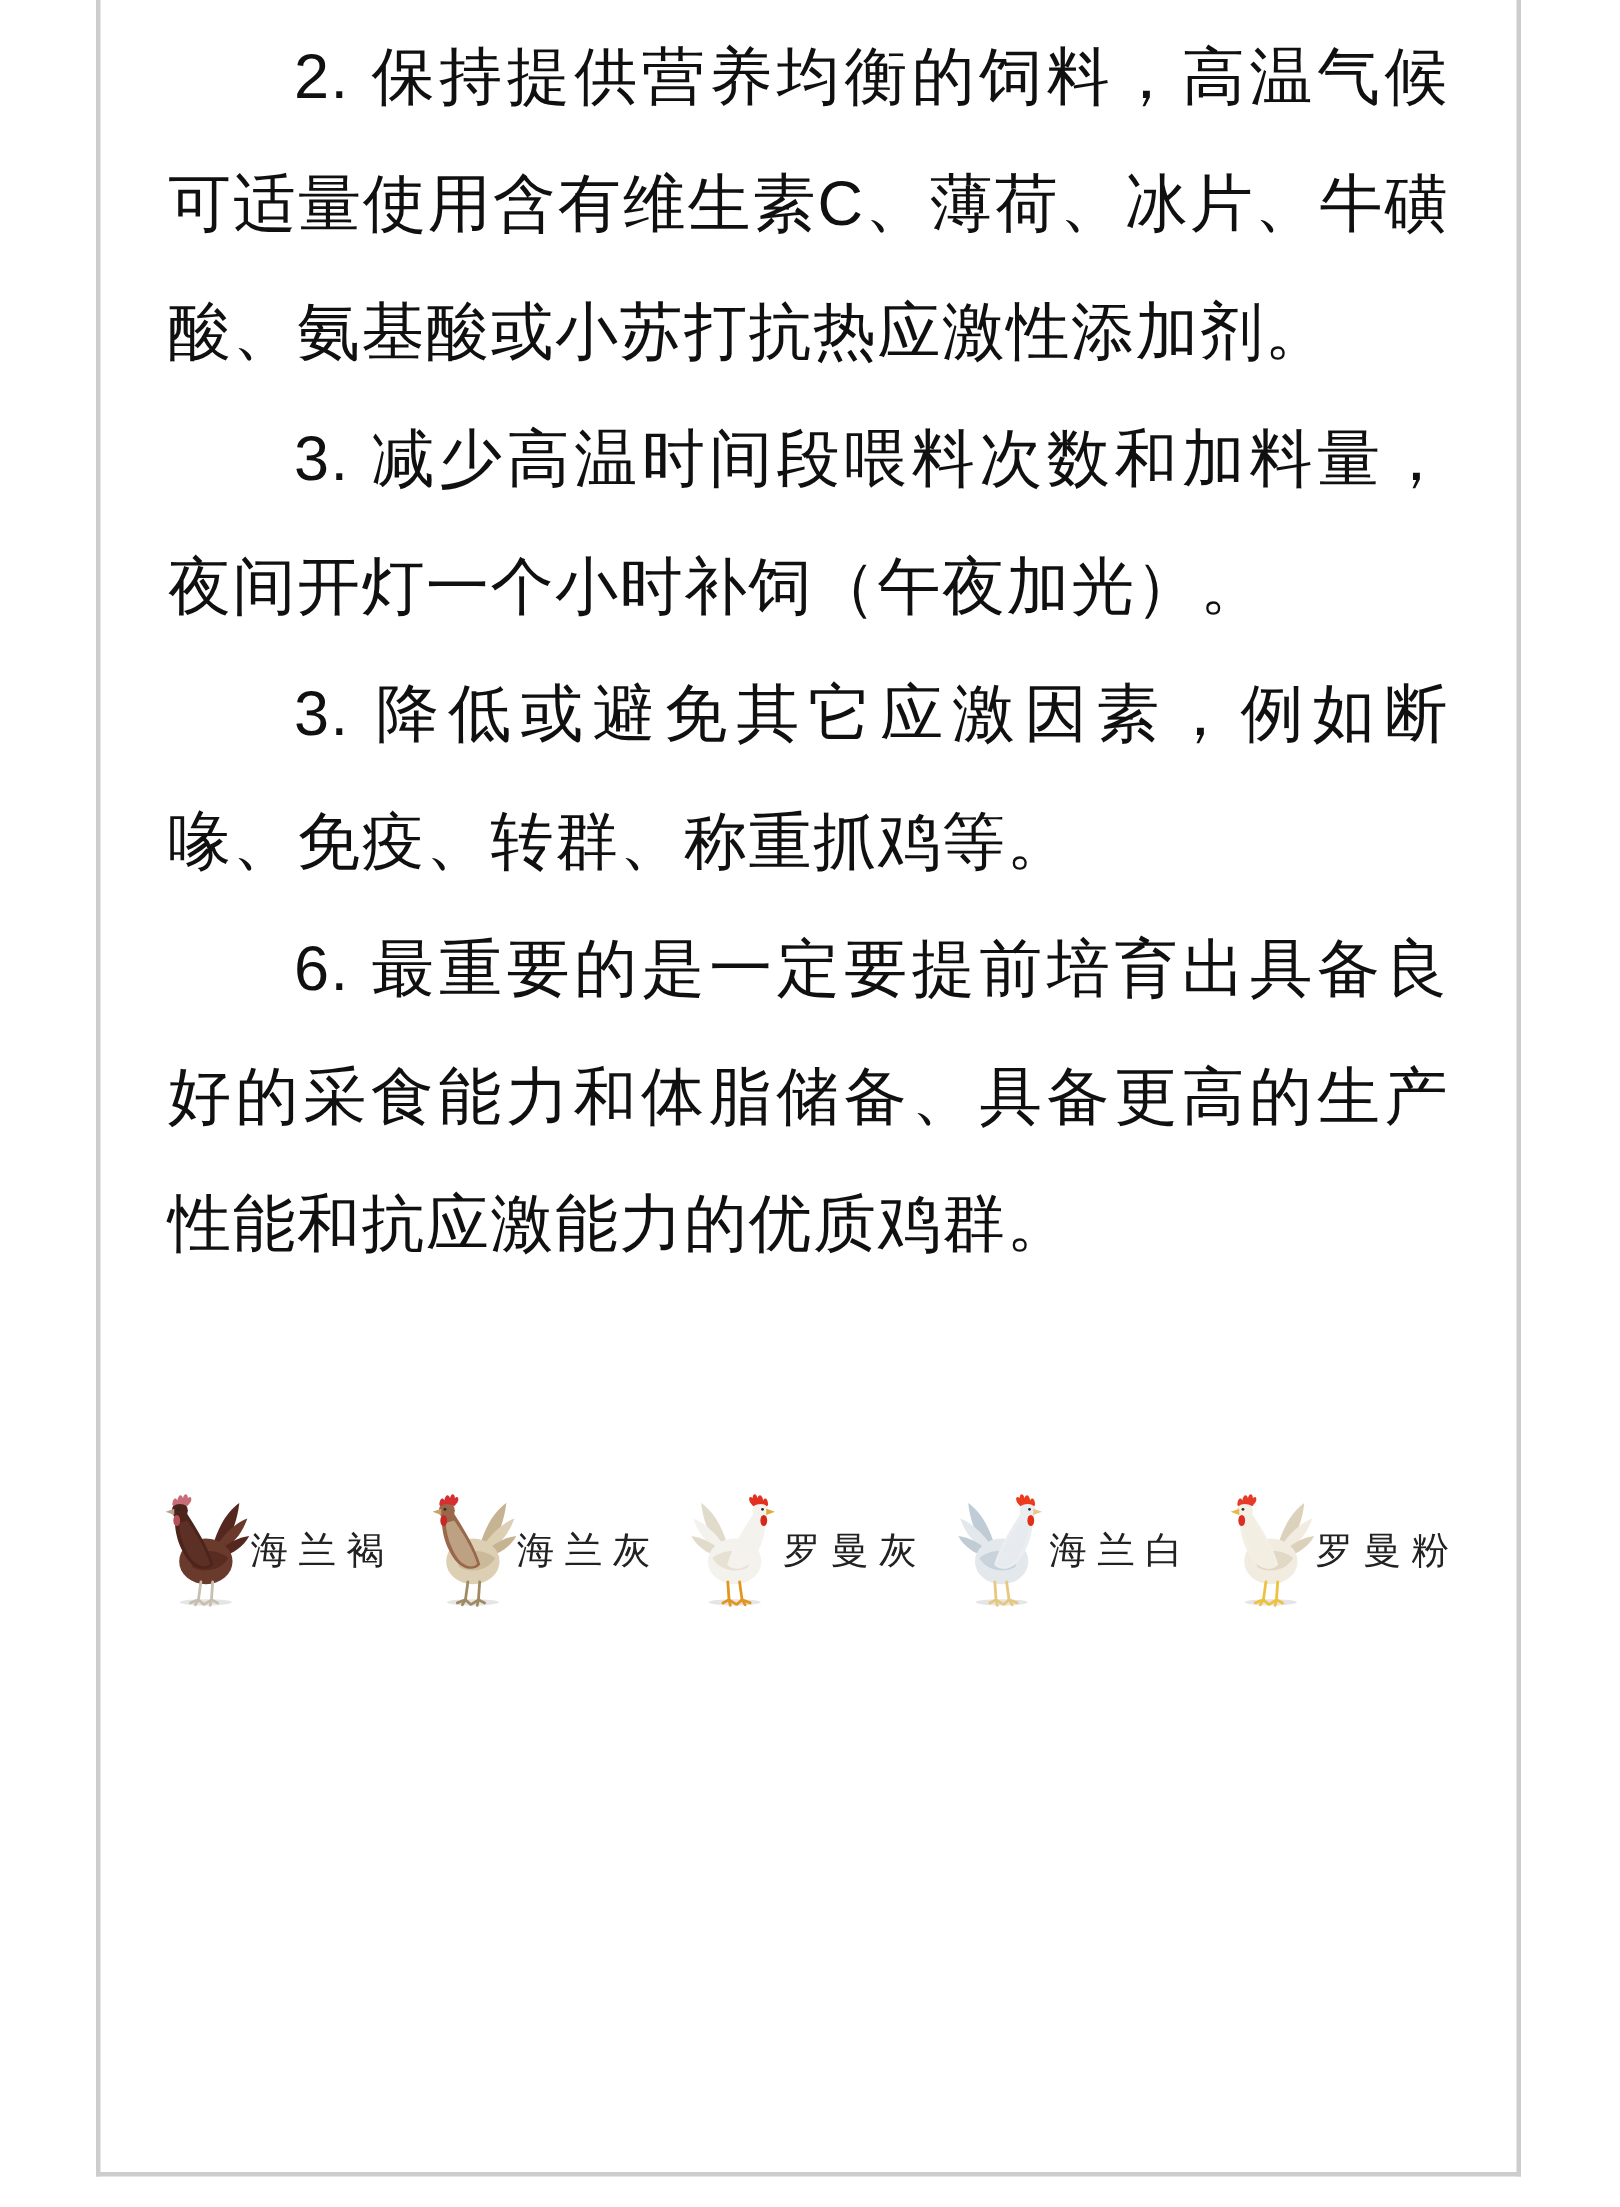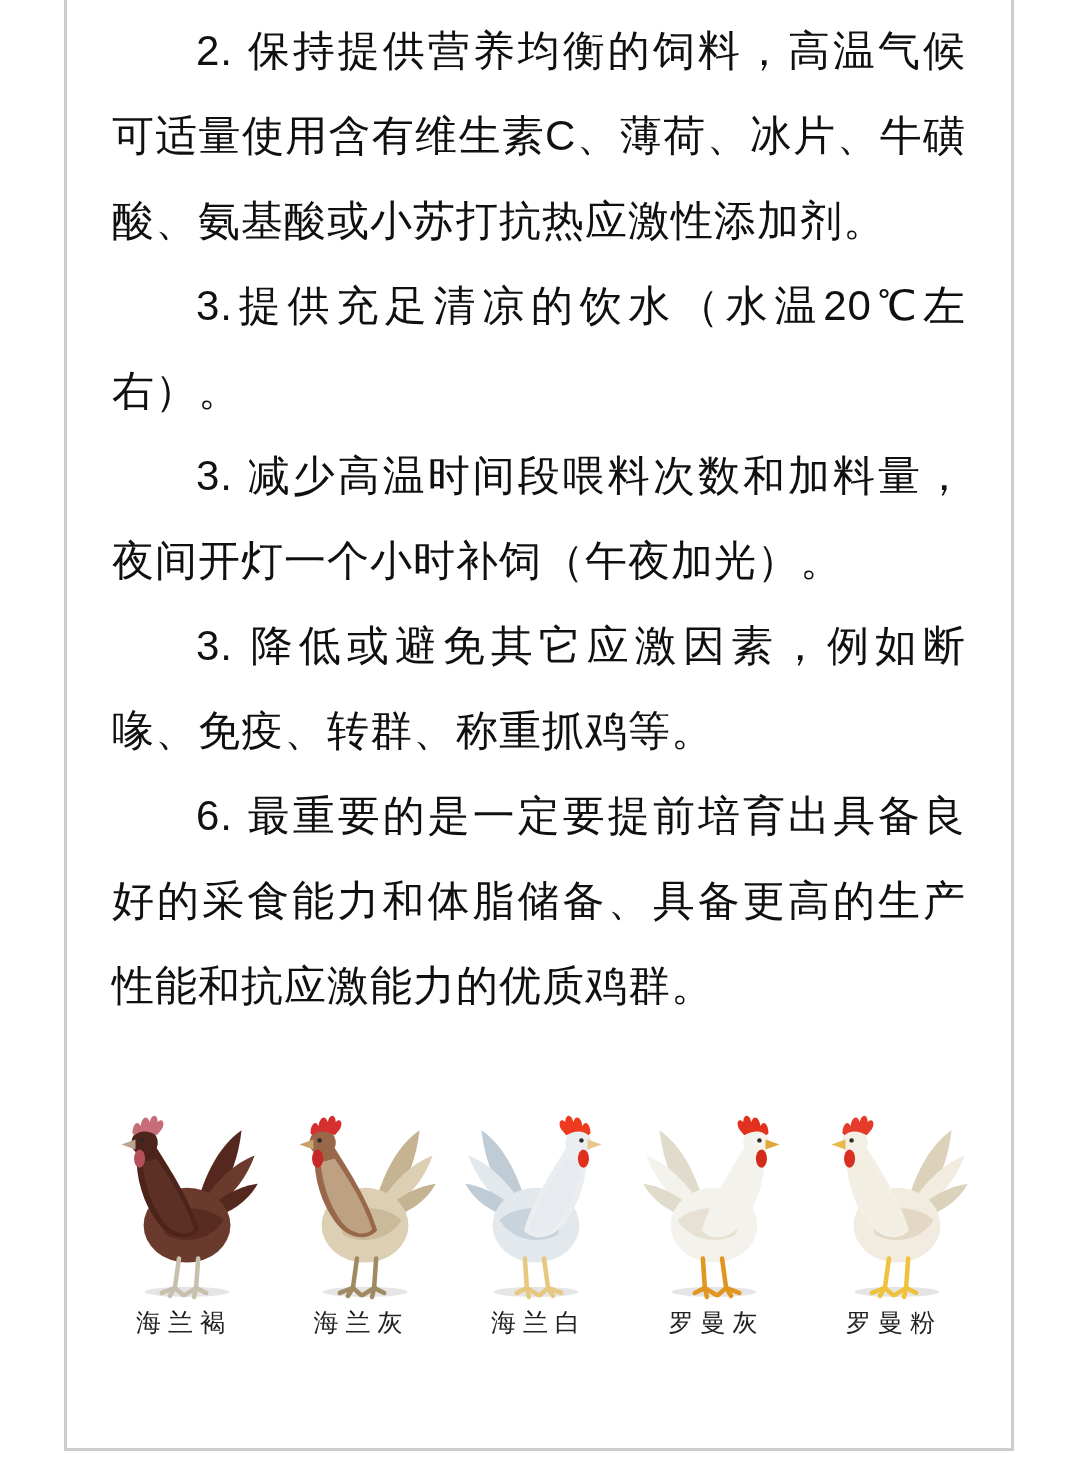--- a/index.html
+++ b/index.html
@@ -35,40 +35,38 @@
     display: flex;
     justify-content: space-between;
     align-items: flex-end;
     padding: 0 38px;
     margin-top: 72px;
   }
   .hen-figure {
     margin: 0;
     width: 158px;
     display: flex;
-    flex-direction: column;
     align-items: center;
   }
   .hen-svg { display: block; }
   .hen-caption {
     font-size: 25px;
     color: #222222;
     letter-spacing: 7px;
     margin-top: 4px;
     white-space: nowrap;
   }
 </style>
 </head>
 <body>
 
 <div class="page-card">
 
   <div class="article-text">
     <p>2. 保持提供营养均衡的饲料，高温气候可适量使用含有维生素C、薄荷、冰片、牛磺酸、氨基酸或小苏打抗热应激性添加剂。</p>
-    <p>3.提供充足清凉的饮水（水温20℃左右）。</p>
     <p>3. 减少高温时间段喂料次数和加料量，夜间开灯一个小时补饲（午夜加光）。</p>
     <p>3. 降低或避免其它应激因素，例如断喙、免疫、转群、称重抓鸡等。</p>
     <p>6. 最重要的是一定要提前培育出具备良好的采食能力和体脂储备、具备更高的生产性能和抗应激能力的优质鸡群。</p>
   </div>
 
   <div class="breeds-row">
   <figure class="hen-figure" style="--body: #6a3a2c; --shade: #54281e; --head: #4d241b; --comb: #c76d77; --wattle: #b5505b; --legs: #c8c0af; --beak: #bda48e;">
     <svg class="hen-svg" viewBox="0 0 150 200" width="152" height="202" aria-hidden="true">
       <g class="hen-g">
 
@@ -145,20 +143,62 @@
           <path d="M66,186 L61,194"></path>
           <path d="M87,186 L76,193"></path>
           <path d="M87,186 L97,191"></path>
           <path d="M87,186 L85,195"></path>
         </g>
       </g>
     </svg>
     <figcaption class="hen-caption">海兰灰</figcaption>
   </figure>
 
+  <figure class="hen-figure" style="--body: #f4f2ec; --shade: #e1dbcb; --head: #f4f2ec; --comb: #e2311f; --wattle: #d32a1c; --legs: #e1961f; --beak: #dfa93c;">
+    <svg class="hen-svg" viewBox="0 0 150 200" width="152" height="202" aria-hidden="true">
+      <g class="hen-g" transform="translate(150,0) scale(-1,1)">
+
+        <ellipse cx="78" cy="190" rx="42" ry="5" fill="rgba(0,0,0,0.10)"></ellipse>
+
+        <path d="M88,102 C98,68 112,44 132,30 C129,56 121,78 110,94 Z" fill="var(--shade)"></path>
+        <path d="M90,106 C106,80 126,62 145,55 C137,77 124,93 109,104 Z" fill="var(--body)"></path>
+        <path d="M92,113 C111,95 131,85 148,83 C139,100 122,111 105,116 Z" fill="var(--shade)"></path>
+
+        <ellipse cx="78" cy="124" rx="43" ry="37" fill="var(--body)"></ellipse>
+
+        <path d="M52,114 C74,103 101,106 114,119 C102,139 74,144 56,133 Z" fill="var(--shade)" opacity="0.75"></path>
+
+        <path d="M28,52 C27,78 35,102 48,120 C60,137 80,141 90,129 C81,99 61,68 47,46 Z" fill="var(--head)"></path>
+        <path d="M34,62 C36,86 44,106 55,121 C64,132 78,136 85,128 C77,102 60,76 48,58 Z" fill="var(--body)" opacity="0.55"></path>
+
+        <circle cx="36" cy="42" r="13" fill="var(--head)"></circle>
+
+        <path d="M24,33 C24,24 29,19 32,26 C33,17 39,14 41,22 C43,13 49,14 49,22 C53,17 57,22 53,29 L48,35 C40,30 31,30 26,35 Z" fill="var(--comb)"></path>
+
+        <path d="M13,44 L27,39 L27,49 Z" fill="var(--beak)"></path>
+
+        <ellipse cx="31" cy="58" rx="5.5" ry="9" fill="var(--wattle)"></ellipse>
+
+        <circle cx="33" cy="40" r="2.2" fill="#2a2a2a"></circle>
+
+        <g stroke="var(--legs)" stroke-width="4.5" stroke-linecap="round" fill="none">
+          <path d="M70,157 L66,186"></path>
+          <path d="M89,157 L87,186"></path>
+          <path d="M66,186 L53,191"></path>
+          <path d="M66,186 L74,193"></path>
+          <path d="M66,186 L61,194"></path>
+          <path d="M87,186 L76,193"></path>
+          <path d="M87,186 L97,191"></path>
+          <path d="M87,186 L85,195"></path>
+        </g>
+      </g>
+    </svg>
+    <figcaption class="hen-caption">罗曼灰</figcaption>
+  </figure>
+
   <figure class="hen-figure" style="--body: #e3e8ec; --shade: #bfccd6; --head: #eaeef1; --comb: #ee3a1f; --wattle: #e02f1a; --legs: #e6c87e; --beak: #e7c88e;">
     <svg class="hen-svg" viewBox="0 0 150 200" width="152" height="202" aria-hidden="true">
       <g class="hen-g" transform="translate(150,0) scale(-1,1)">
 
         <ellipse cx="78" cy="190" rx="42" ry="5" fill="rgba(0,0,0,0.10)"></ellipse>
 
         <path d="M88,102 C98,68 112,44 132,30 C129,56 121,78 110,94 Z" fill="var(--shade)"></path>
         <path d="M90,106 C106,80 126,62 145,55 C137,77 124,93 109,104 Z" fill="var(--body)"></path>
         <path d="M92,113 C111,95 131,85 148,83 C139,100 122,111 105,116 Z" fill="var(--shade)"></path>
 
@@ -185,62 +225,20 @@
           <path d="M66,186 L53,191"></path>
           <path d="M66,186 L74,193"></path>
           <path d="M66,186 L61,194"></path>
           <path d="M87,186 L76,193"></path>
           <path d="M87,186 L97,191"></path>
           <path d="M87,186 L85,195"></path>
         </g>
       </g>
     </svg>
     <figcaption class="hen-caption">海兰白</figcaption>
-  </figure>
-
-  <figure class="hen-figure" style="--body: #f4f2ec; --shade: #e1dbcb; --head: #f4f2ec; --comb: #e2311f; --wattle: #d32a1c; --legs: #e1961f; --beak: #dfa93c;">
-    <svg class="hen-svg" viewBox="0 0 150 200" width="152" height="202" aria-hidden="true">
-      <g class="hen-g" transform="translate(150,0) scale(-1,1)">
-
-        <ellipse cx="78" cy="190" rx="42" ry="5" fill="rgba(0,0,0,0.10)"></ellipse>
-
-        <path d="M88,102 C98,68 112,44 132,30 C129,56 121,78 110,94 Z" fill="var(--shade)"></path>
-        <path d="M90,106 C106,80 126,62 145,55 C137,77 124,93 109,104 Z" fill="var(--body)"></path>
-        <path d="M92,113 C111,95 131,85 148,83 C139,100 122,111 105,116 Z" fill="var(--shade)"></path>
-
-        <ellipse cx="78" cy="124" rx="43" ry="37" fill="var(--body)"></ellipse>
-
-        <path d="M52,114 C74,103 101,106 114,119 C102,139 74,144 56,133 Z" fill="var(--shade)" opacity="0.75"></path>
-
-        <path d="M28,52 C27,78 35,102 48,120 C60,137 80,141 90,129 C81,99 61,68 47,46 Z" fill="var(--head)"></path>
-        <path d="M34,62 C36,86 44,106 55,121 C64,132 78,136 85,128 C77,102 60,76 48,58 Z" fill="var(--body)" opacity="0.55"></path>
-
-        <circle cx="36" cy="42" r="13" fill="var(--head)"></circle>
-
-        <path d="M24,33 C24,24 29,19 32,26 C33,17 39,14 41,22 C43,13 49,14 49,22 C53,17 57,22 53,29 L48,35 C40,30 31,30 26,35 Z" fill="var(--comb)"></path>
-
-        <path d="M13,44 L27,39 L27,49 Z" fill="var(--beak)"></path>
-
-        <ellipse cx="31" cy="58" rx="5.5" ry="9" fill="var(--wattle)"></ellipse>
-
-        <circle cx="33" cy="40" r="2.2" fill="#2a2a2a"></circle>
-
-        <g stroke="var(--legs)" stroke-width="4.5" stroke-linecap="round" fill="none">
-          <path d="M70,157 L66,186"></path>
-          <path d="M89,157 L87,186"></path>
-          <path d="M66,186 L53,191"></path>
-          <path d="M66,186 L74,193"></path>
-          <path d="M66,186 L61,194"></path>
-          <path d="M87,186 L76,193"></path>
-          <path d="M87,186 L97,191"></path>
-          <path d="M87,186 L85,195"></path>
-        </g>
-      </g>
-    </svg>
-    <figcaption class="hen-caption">罗曼灰</figcaption>
   </figure>
 
   <figure class="hen-figure" style="--body: #f1ecdf; --shade: #dcd2bc; --head: #f3efe4; --comb: #e63a2a; --wattle: #d93023; --legs: #eec23f; --beak: #e5b94a;">
     <svg class="hen-svg" viewBox="0 0 150 200" width="152" height="202" aria-hidden="true">
       <g class="hen-g">
 
         <ellipse cx="78" cy="190" rx="42" ry="5" fill="rgba(0,0,0,0.10)"></ellipse>
 
         <path d="M88,102 C98,68 112,44 132,30 C129,56 121,78 110,94 Z" fill="var(--shade)"></path>
         <path d="M90,106 C106,80 126,62 145,55 C137,77 124,93 109,104 Z" fill="var(--body)"></path>

